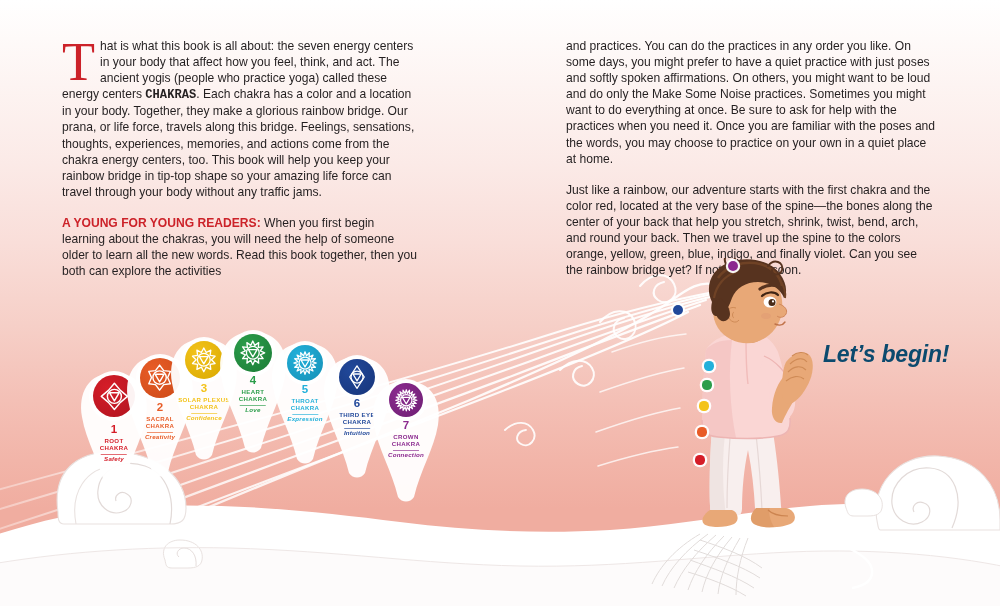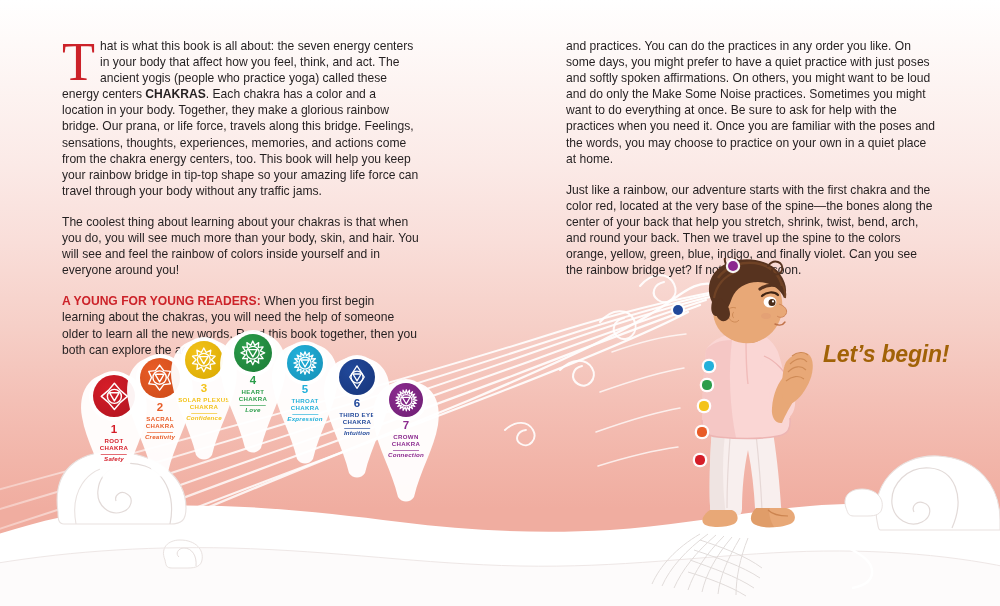--- a/index.html
+++ b/index.html
@@ -47,27 +47,27 @@
   .dropcap{
     float:left;
     font-family:"Liberation Serif", serif;
     font-size:54px;
     line-height:42px;
     color:#cc2229;
     font-weight:400;
     padding:2px 5px 0 0;
     margin-top:1px;
   }
-  .bold{font-weight:bold;}
+  .bold{font-weight:bold;font-family:Liberation Mono, monospace;}
   .note-head{color:#cc2229;font-weight:bold;}
 
   
   .lets-begin{
     position:absolute;left:823px;top:341px;z-index:8;
-    color:#a16207;
+    color:#0c4a6e;
     font-family:"Liberation Sans", sans-serif;
     font-weight:bold;font-style:italic;
     font-size:23px;letter-spacing:-0.2px;
     white-space:nowrap;
   }
 
   
   .chakra{
     position:absolute;z-index:7;text-align:center;
   }
@@ -181,21 +181,20 @@
       <path d="M694,550 C718,558 742,566 760,578"></path>
       <path d="M690,560 C712,568 736,576 754,588"></path>
       <path d="M688,572 C708,578 730,586 746,596"></path>
     </g>
 
     <path d="M742,530 C790,528 830,536 856,552 C880,566 876,584 852,588" fill="none" stroke="#ffffff" stroke-width="2.4"></path>
   </svg>
 
   <div class="col col-left">
     <p><span class="dropcap">T</span><span>hat is what this book is all about: the seven energy centers in your body that affect how you feel, think, and act. The ancient yogis (people who practice yoga) called these energy centers </span><span class="bold">CHAKRAS</span><span>. Each chakra has a color and a location in your body. Together, they make a glorious rainbow bridge. Our prana, or life force, travels along this bridge. Feelings, sensations, thoughts, experiences, memories, and actions come from the chakra energy centers, too. This book will help you keep your rainbow bridge in tip-top shape so your amazing life force can travel through your body without any traffic jams.</span></p>
-    <p>The coolest thing about learning about your chakras is that when you do, you will see much more than your body, skin, and hair. You will see and feel the rainbow of colors inside yourself and in everyone around you!</p>
     <p><span class="note-head">A YOUNG FOR YOUNG READERS:</span><span> When you first begin learning about the chakras, you will need the help of someone older to learn all the new words. Read this book together, then you both can explore the activities</span></p>
   </div>
 
   <div class="col col-right">
     <p>and practices. You can do the practices in any order you like. On some days, you might prefer to have a quiet practice with just poses and softly spoken affirmations. On others, you might want to be loud and do only the Make Some Noise practices. Sometimes you might want to do everything at once. Be sure to ask for help with the practices when you need it. Once you are familiar with the poses and the words, you may choose to practice on your own in a quiet place at home.</p>
     <p>Just like a rainbow, our adventure starts with the first chakra and the color red, located at the very base of the spine—the bones along the center of your back that help you stretch, shrink, twist, bend, arch, and round your back. Then we travel up the spine to the colors orange, yellow, green, blue, indigo, and finally violet. Can you see the rainbow bridge yet? If not, you will soon.</p>
   </div>
 
   <div class="lets-begin">Let’s begin!</div>
 

